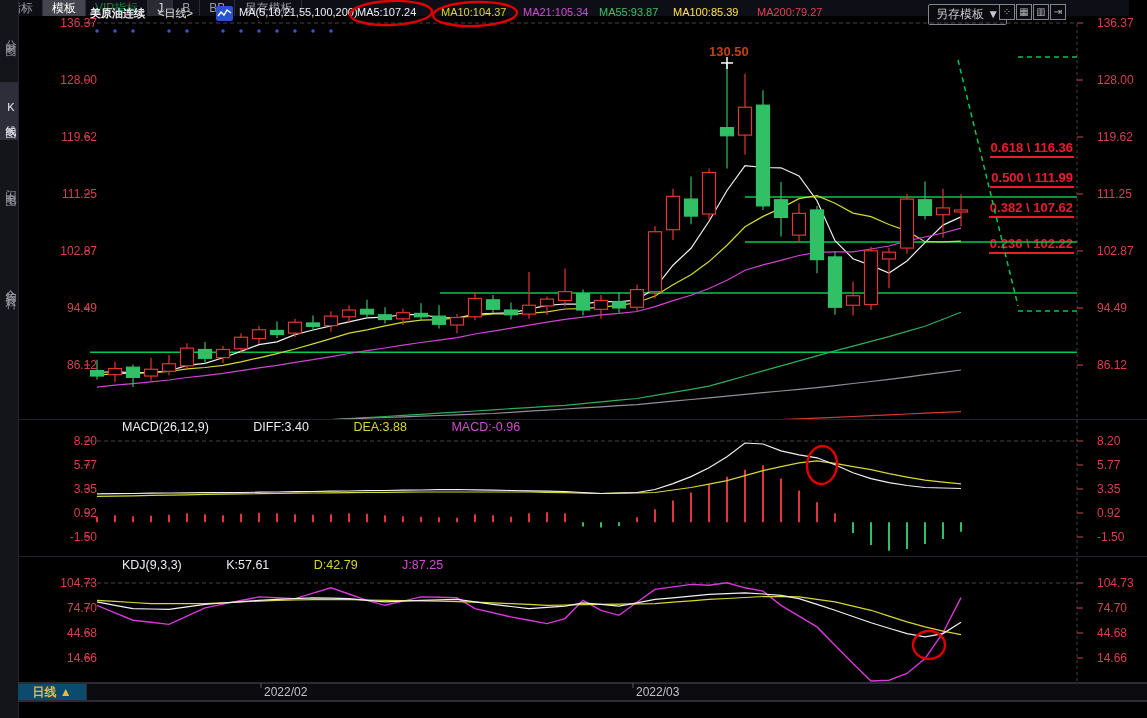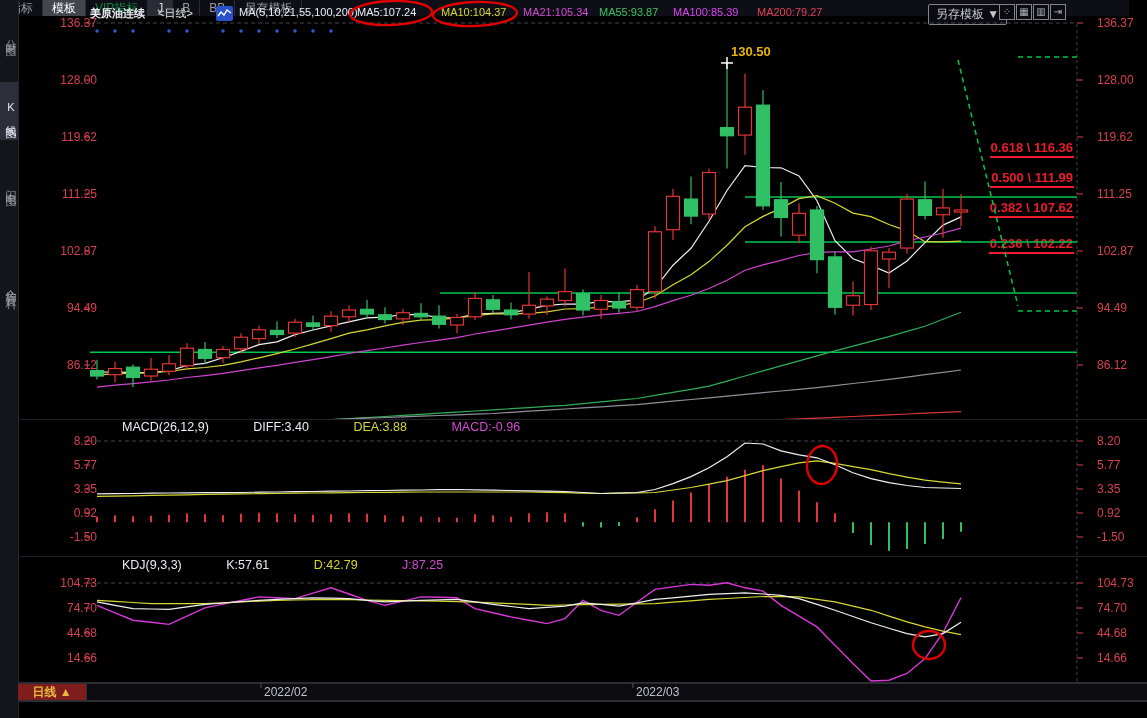--- a/index.html
+++ b/index.html
@@ -7,39 +7,39 @@
        font-family:"Liberation Sans","DejaVu Sans",sans-serif;}
   .abs{position:absolute;}
   
   #sidebar{left:0;top:0;width:18px;height:718px;background:#14141b;border-right:1px solid #26262e;}
   .side-item{position:absolute;left:0;width:18px;writing-mode:vertical-rl;text-orientation:upright;
              font-size:11px;color:#9a9aa4;letter-spacing:3px;text-align:center;cursor:pointer;}
   .side-item.active{background:#2e2e3a;color:#e9e9f0;}
   
   .hdr{position:absolute;top:6px;font-size:11px;white-space:nowrap;}
   .c-white{color:#ececf2;} .c-yellow{color:#d6d732;} .c-magenta{color:#d24cd2;}
-  .c-green{color:#3cc05f;} .c-gray{color:#d946ef;} .c-red{color:#e2404e;}
+  .c-green{color:#3cc05f;} .c-gray{color:#fde047;} .c-red{color:#e2404e;}
   .c-gold{color:#e5e5e5;}
   #theme-btn{left:928px;top:4px;border:1px solid #84848e;color:#c6c6ce;font-size:12px;
              padding:1px 7px;border-radius:2px;cursor:pointer;background:#0a0a0f;}
   .win-icon{position:absolute;top:4px;width:14px;height:14px;border:1px solid #84848e;color:#b8b8c2;
             font-size:10px;line-height:13px;text-align:center;cursor:pointer;background:#0a0a0f;}
   
   .axlabel{position:absolute;font-size:12px;color:#d8404e;height:14px;line-height:14px;}
   
   .panel-hdr{position:absolute;left:90px;font-size:12.5px;white-space:nowrap;}
   .panel-hdr span{margin-right:9px;margin-left:32px;}
   
   .fib{position:absolute;right:73px;font-size:13px;font-weight:bold;color:#ee1b2d;
        border-bottom:2px solid #ee1b2d;padding:0 1px 1px 1px;white-space:nowrap;}
-  #peak-label{position:absolute;left:731px;top:44px;font-size:13px;font-weight:bold;color:#eab308;text-align:right;}
+  #peak-label{position:absolute;left:709px;top:44px;font-size:13px;font-weight:bold;color:#c2410c;text-align:right;}
   
   #axis-row{left:18px;top:683px;width:1129px;height:17px;background:#0b0b10;
             border-top:1px solid #2c2c35;border-bottom:1px solid #2c2c35;}
-  #period-btn{left:18px;top:684px;width:68px;height:16px;background:#7f1d1d;color:#e8bb3e;
+  #period-btn{left:18px;top:684px;width:68px;height:16px;background:#0c4a6e;color:#e8bb3e;
               font-weight:bold;font-size:12px;text-align:center;line-height:16px;cursor:pointer;
               border-right:1px solid #2e2e38;}
   .date-label{position:absolute;top:685px;font-size:12px;color:#c2c2ca;}
   #tabs-row{left:18px;top:701px;width:1129px;height:16px;background:#0e0e16;display:flex;align-items:center;}
   .tab{font-size:12px;color:#9a9aa4;padding:0 9px;height:16px;line-height:16px;cursor:pointer;
        border-right:1px solid #2c2c35;}
   .tab.selected{background:#45454f;color:#fff;}
   .tab.vip{color:#15803d;}
   .tab.boxed{background:#2b2b36;color:#dcdce2;}
   svg{position:absolute;left:0;top:0;}

